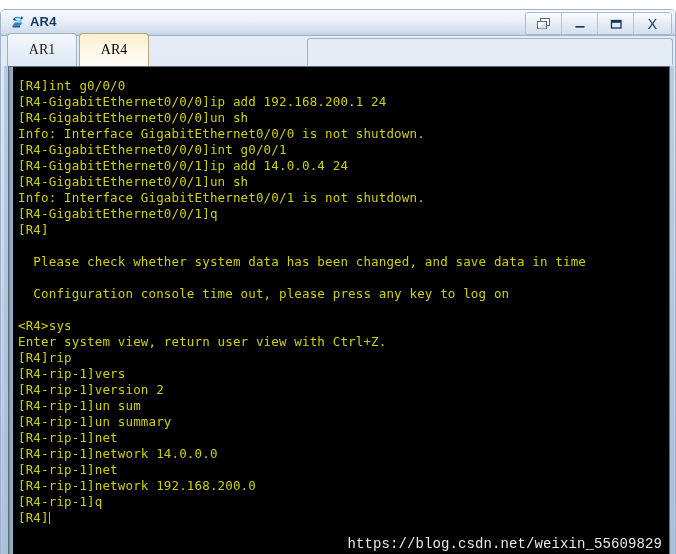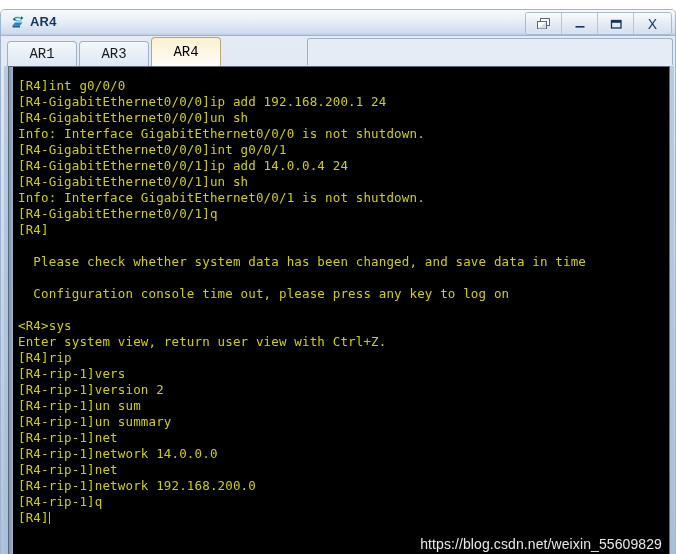--- a/index.html
+++ b/index.html
@@ -91,33 +91,33 @@
   .tabs {
     position: absolute;
     left: 3px; top: 1px;
     display: flex;
     align-items: flex-end;
     height: 28px;
   }
   .tab {
     height: 25px;
     min-width: 70px;
-    padding: 8px 12px;
+    padding: 16px 12px;
     margin-right: 2px;
     box-sizing: border-box;
     display: flex;
     align-items: center;
     justify-content: center;
     font-size: 14px;
     color: #1b1b1b;
     background: linear-gradient(180deg, #f4f8fc 0%, #e6eef7 55%, #dde8f4 100%);
     border: 1px solid #9db2c8;
     border-bottom: none;
     border-radius: 4px 4px 0 0;
-    font-family: Liberation Mono, monospace;
+    font-family: Liberation Serif, serif;
   }
   .tab.active {
     height: 29px;
     background: linear-gradient(180deg, #fdf0cd 0%, #fdf6e4 45%, #fffdf7 100%);
     border-color: #b9a877;
     color: #000000;
     font-weight: normal;
   }
   .tabs-filler {
     position: absolute;
@@ -184,21 +184,21 @@
     margin-left: 0px;
   }
 
   
   .watermark {
     position: absolute;
     right: 7px;
     bottom: 9px;
     font-size: 14px;
     color: #e8e8e8;
-    font-family: Liberation Sans, sans-serif;
+    font-family: Liberation Mono, monospace;
     white-space: nowrap;
     letter-spacing: 0.1px;
   }
 </style>
 </head>
 <body>
 
 <div class="window">
 
   <div class="titlebar">
@@ -245,23 +245,20 @@
 
     </div>
   </div>
 
   <div class="tabstrip">
     <div class="tabs-filler"></div>
     <div class="tabs">
       <div class="tab">
         <span>AR1</span>
       </div>
-      <div class="tab">
-        <span>AR3</span>
-      </div>
       <div class="tab active">
         <span>AR4</span>
       </div>
     </div>
   </div>
 
   <div class="term-outer">
     <div class="term-frame">
       <div class="term-leftedge"></div>
       <div class="term-screen">

